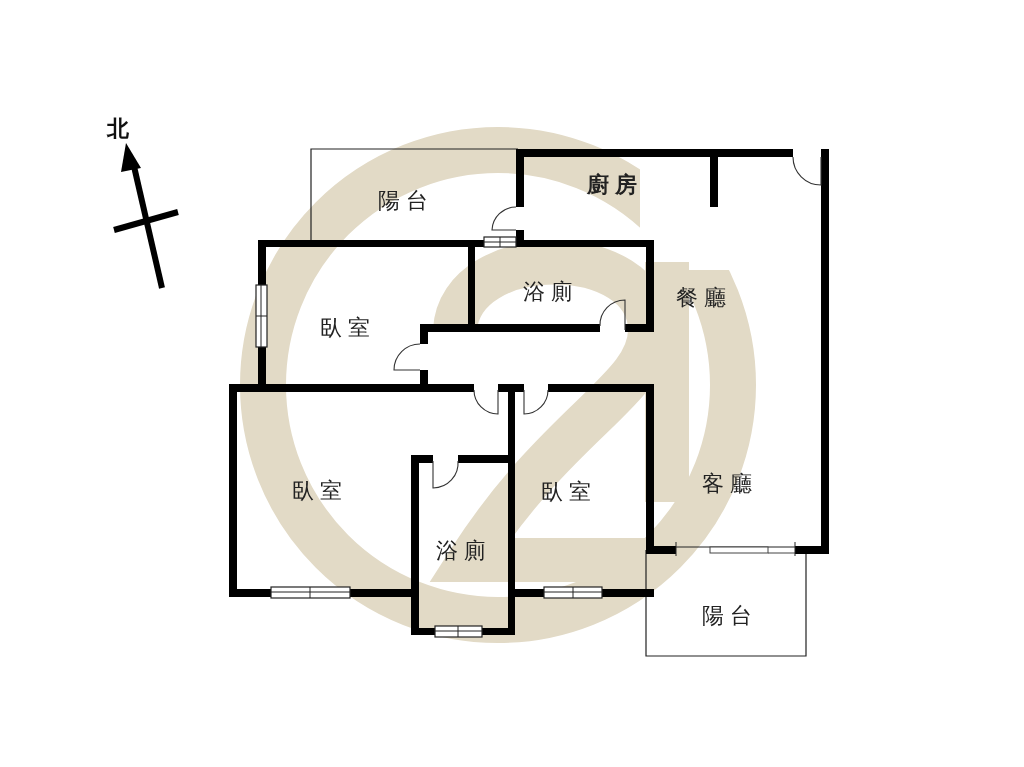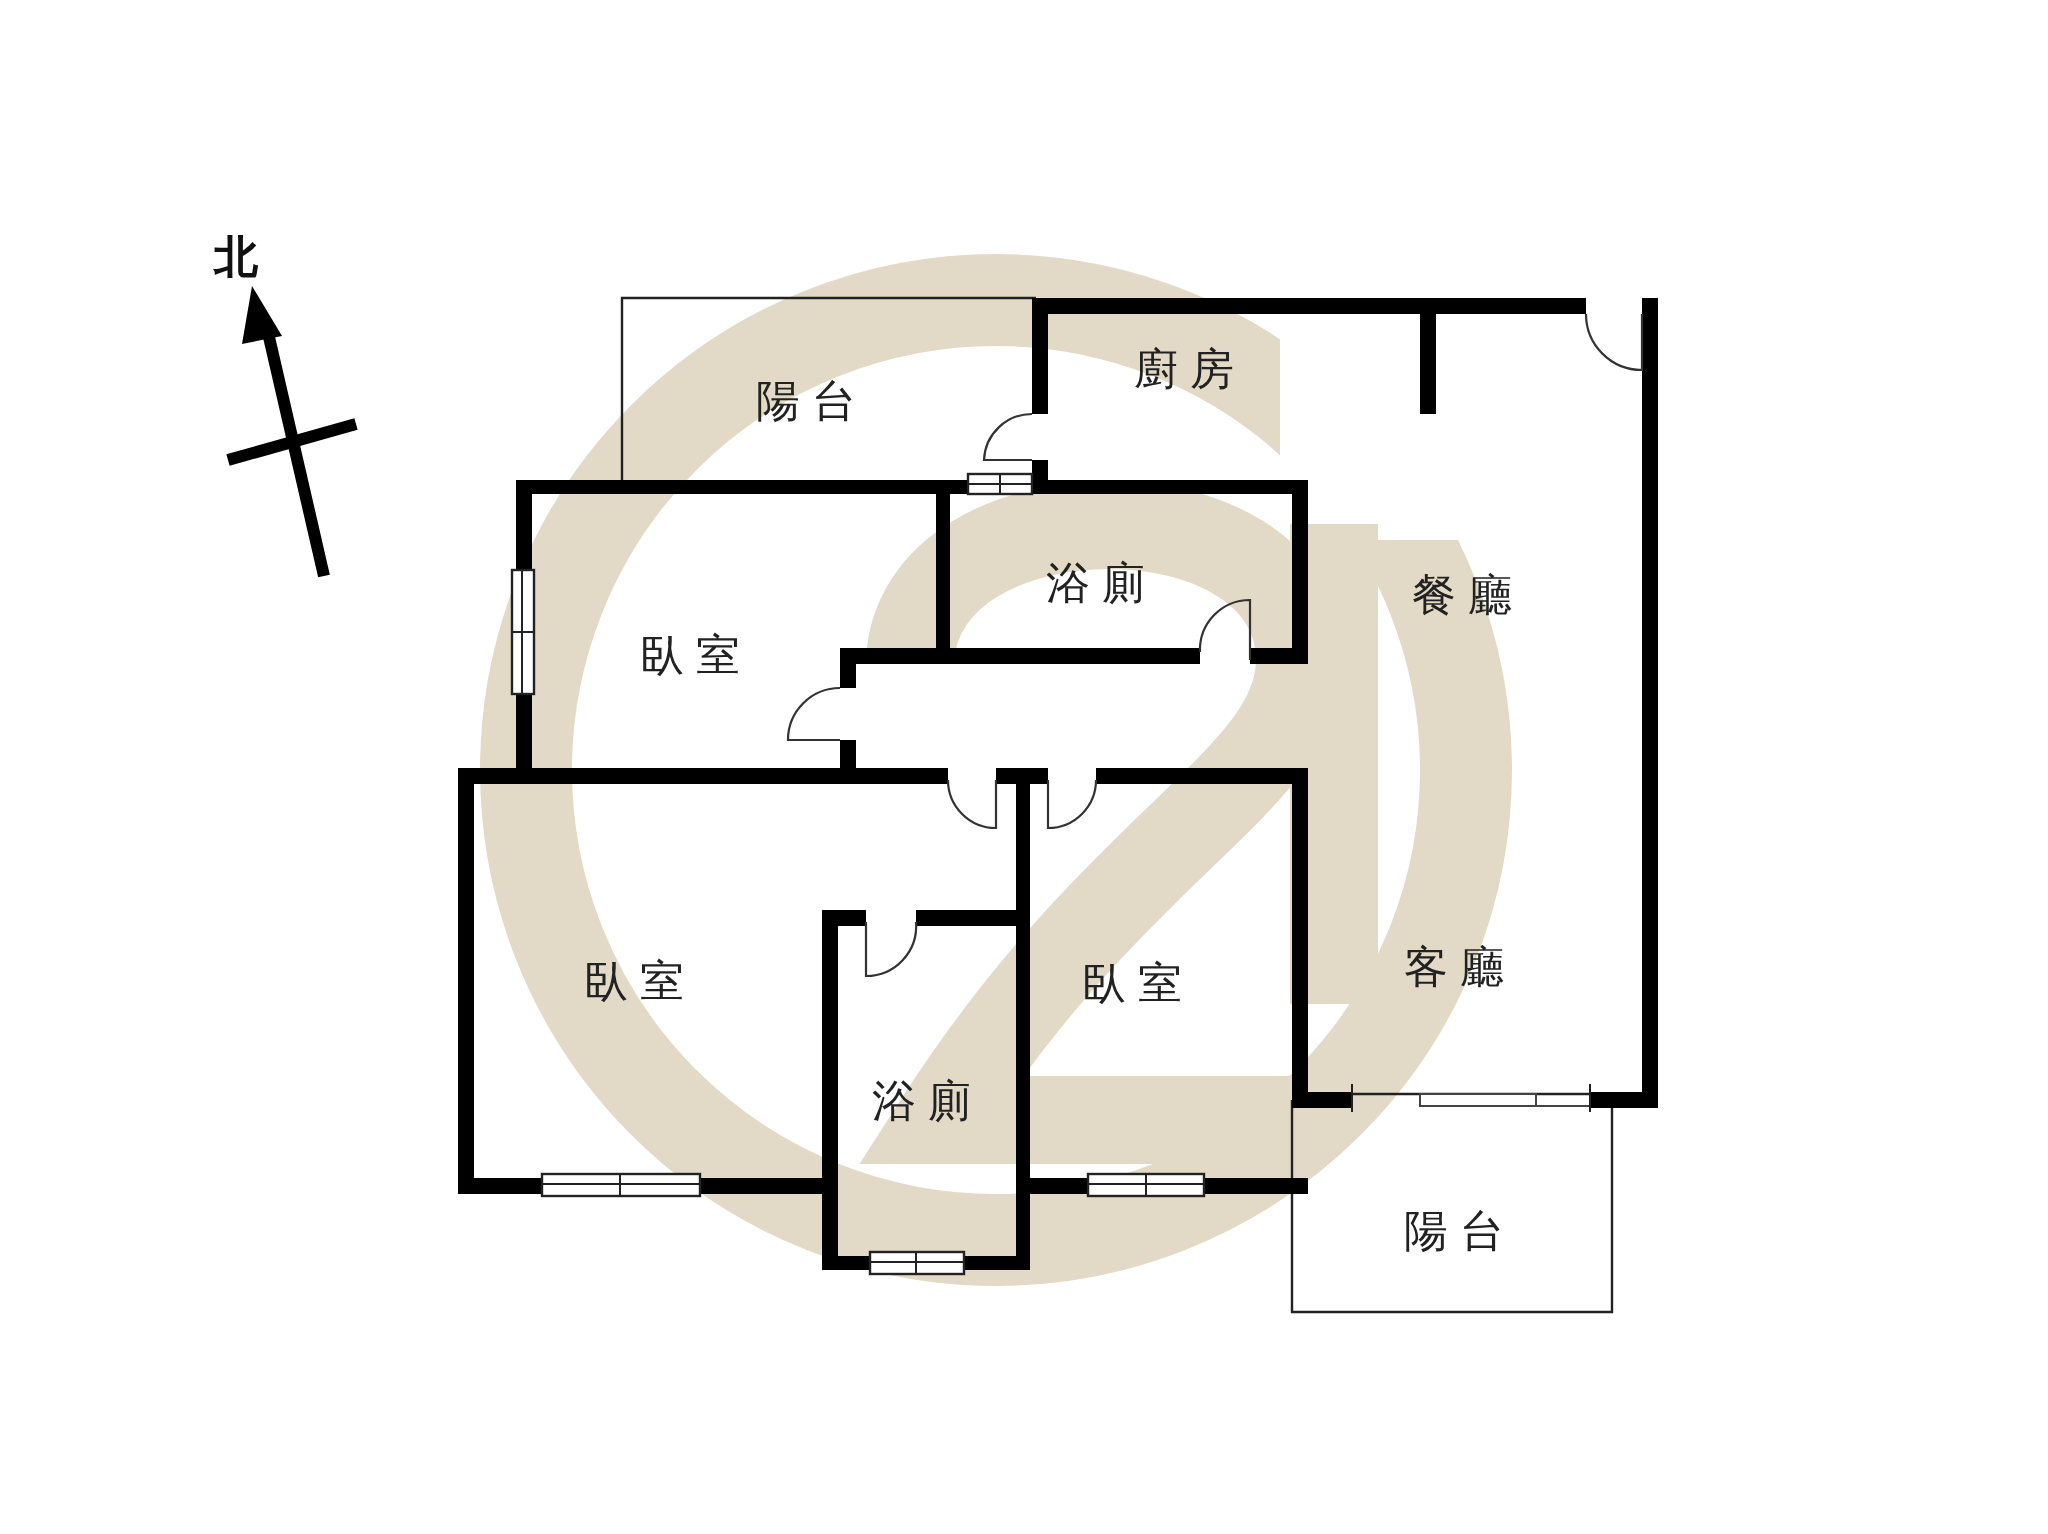--- a/index.html
+++ b/index.html
@@ -111,21 +111,21 @@
   <g>
     <line x1="162" y1="288" x2="133" y2="162" stroke="#000" stroke-width="6"></line>
     <polygon points="126,143 121,172 141,168" fill="#000"></polygon>
     <line x1="114" y1="230" x2="178" y2="212" stroke="#000" stroke-width="6"></line>
   </g>
 </svg>
 
 <span class="north-label" style="left:107px;top:114px;">北</span>
 
 <span class="label" style="left:378px;top:186px;">陽台</span>
-<span class="label" style="left:567px;top:170px;">廚房</span>
+<span class="label" style="left:587px;top:170px;font-weight:bold;">廚房</span>
 <span class="label" style="left:523px;top:277px;">浴廁</span>
-<span class="label" style="left:676px;top:283px;margin-left:30px;">餐廳</span>
+<span class="label" style="left:676px;top:283px;">餐廳</span>
 <span class="label" style="left:320px;top:313px;">臥室</span>
 <span class="label" style="left:292px;top:476px;">臥室</span>
 <span class="label" style="left:541px;top:477px;">臥室</span>
 <span class="label" style="left:702px;top:469px;">客廳</span>
 <span class="label" style="left:436px;top:536px;">浴廁</span>
 <span class="label" style="left:702px;top:601px;">陽台</span>
 
 </body></html>

